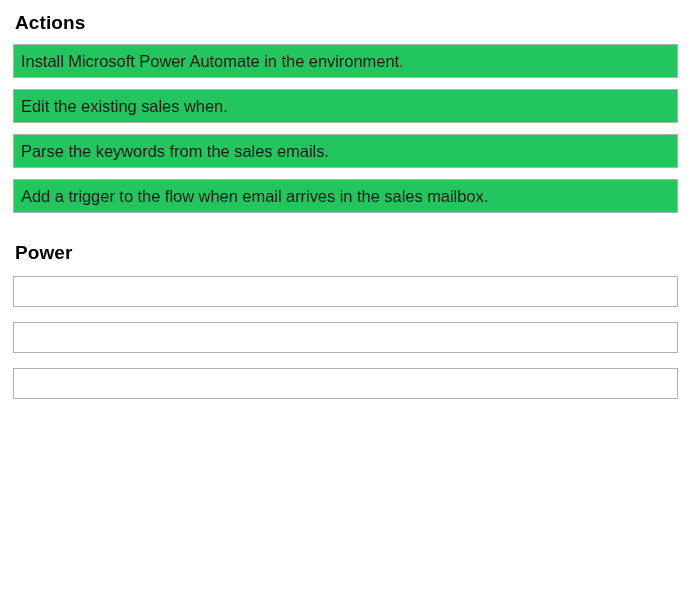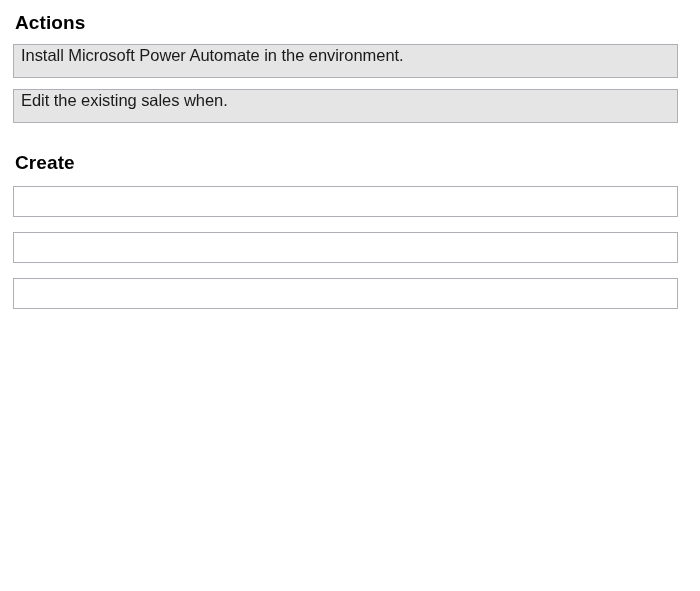--- a/index.html
+++ b/index.html
@@ -41,23 +41,23 @@
     margin-top: 9px;
   }
   .steps-list {
     margin-top: 11px;
   }
   .item-box {
     box-sizing: border-box;
     width: 665px;
     height: 34px;
     border: 1px solid #adb1b5;
-    background: #e5e5e5;
+    background: #22c55e;
     display: flex;
-    align-items: flex-start;
+    align-items: center;
     padding: 0 7px;
     margin-bottom: 11px;
   }
   .item-box .item-text {
     font-size: 16.5px;
     line-height: 20px;
     color: #1a1a1a;
     white-space: nowrap;
     letter-spacing: -0.05px;
   }
@@ -80,28 +80,34 @@
   <div class="actions-list">
 
     <div class="item-box">
       <span class="item-text">Install Microsoft Power Automate in the environment.</span>
     </div>
 
     <div class="item-box">
       <span class="item-text">Edit the existing sales when.</span>
     </div>
 
+    <div class="item-box">
+      <span class="item-text">Parse the keywords from the sales emails.</span>
+    </div>
 
 
+    <div class="item-box">
+      <span class="item-text">Add a trigger to the flow when email arrives in the sales mailbox.</span>
+    </div>
 
 
 
   </div>
 
-  <h2 class="section-heading" id="steps-heading">Create</h2>
+  <h2 class="section-heading" id="steps-heading">Power</h2>
 
   <div class="steps-list">
 
     <div class="step-box">
       <span class="item-text"></span>
     </div>
 
     <div class="step-box">
       <span class="item-text"></span>
     </div>

